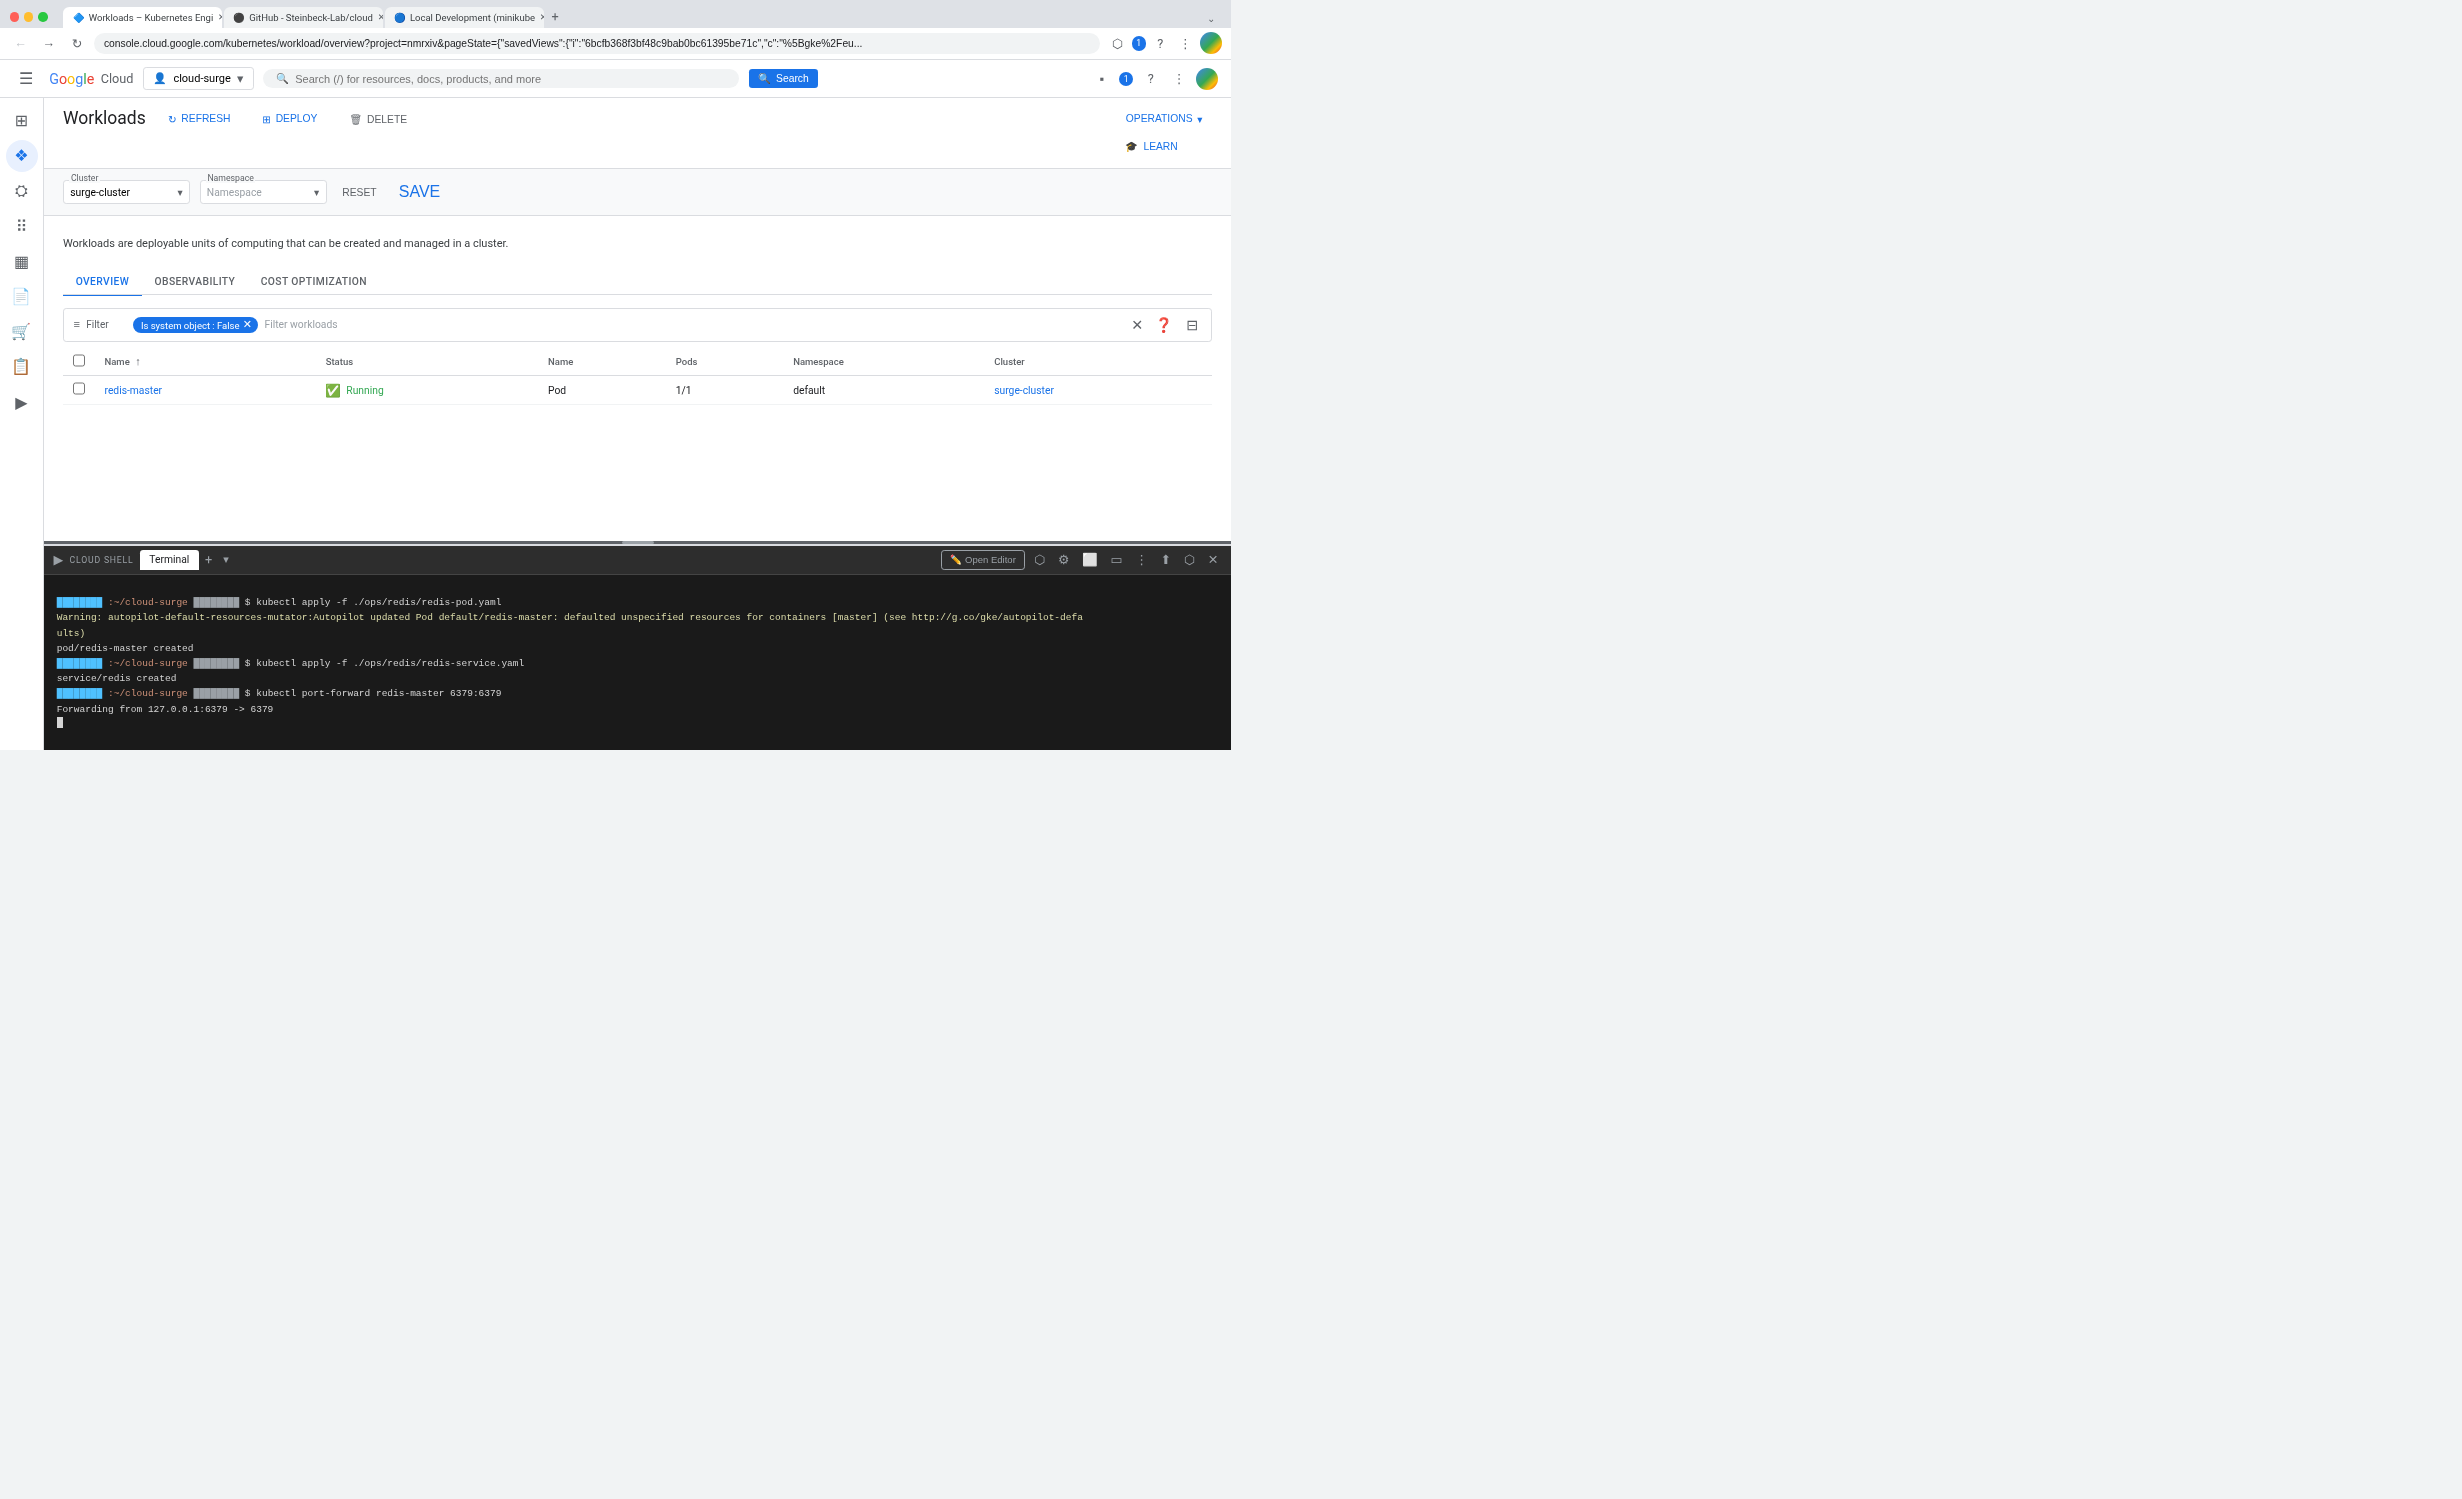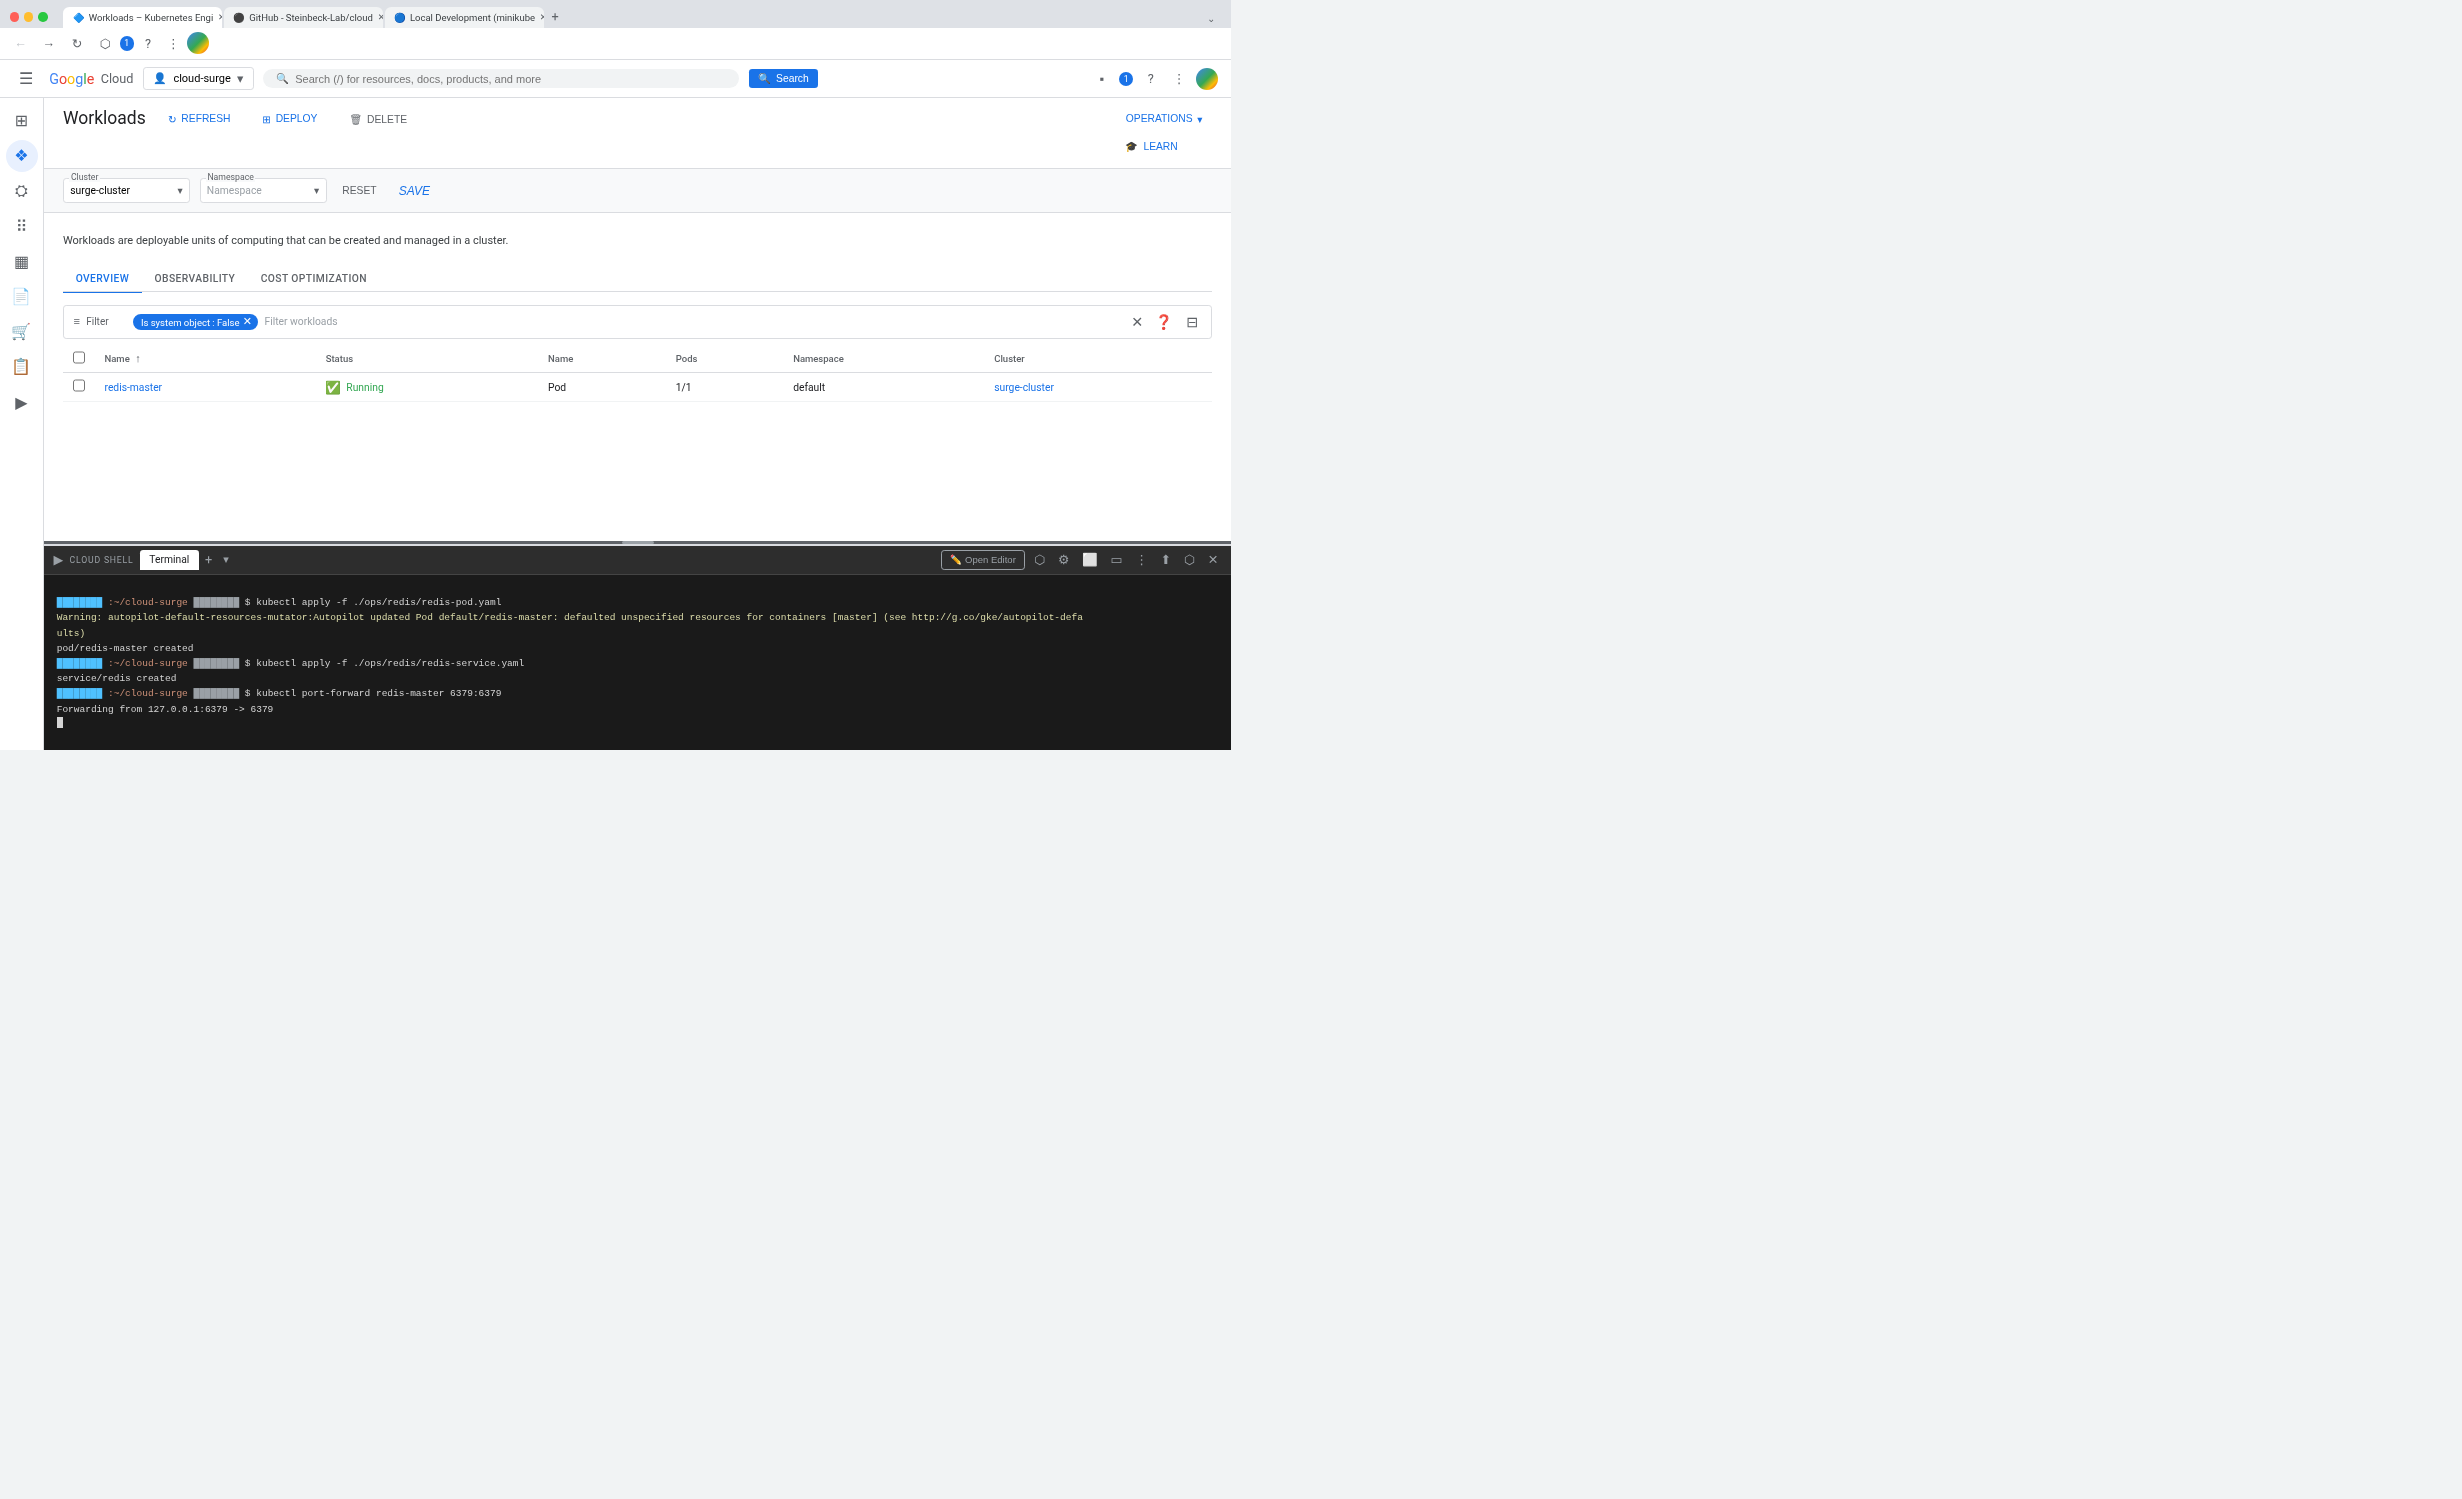--- a/index.html
+++ b/index.html
@@ -57,21 +57,21 @@
 
     
     .content { flex: 1; overflow-y: auto; display: flex; flex-direction: column; }
 
     
     .page-header { padding: 9.5px 19px; display: flex; align-items: flex-start; gap: 12.7px; border-bottom: 0.8px solid #dadce0; }
     .page-title { font-size: 17.5px; font-weight: 400; color: #202124; }
     .header-btn { display: flex; align-items: center; gap: 4.8px; padding: 4.8px 9.5px; border: none; background: none; cursor: pointer; font-size: 10.3px; color: #1a73e8; border-radius: 3.2px; }
     .chevron { color: #5f6368; font-size: 12.7px; }
     .reset-btn { color: #5f6368; background: none; border: none; cursor: pointer; font-size: 10.3px; padding: 4.8px 6.3px; }
-    .save-btn { color: #1a73e8; background: none; border: none; cursor: pointer; font-size: 12px; font-weight: 500; padding: 4.8px 6.3px; font-style: italic; }
+    .save-btn { color: #1a73e8; background: none; border: none; cursor: pointer; font-size: 16px; font-weight: 500; padding: 4.8px 6.3px; }
 
     
     .workloads-content { padding: 19px; flex: 1; }
     .description { font-size: 11px; color: #3c4043; line-height: 1.6; margin-bottom: 16px; max-width: 476px; }
 
     
     .tabs { display: flex; border-bottom: 1.6px solid #dadce0; margin-bottom: 12.7px; }
     .tab-item { padding: 6.3px 12.7px; font-size: 10.3px; color: #5f6368; cursor: pointer; border-bottom: 1.6px solid transparent; margin-bottom: -1.6px; font-weight: 500; letter-spacing: 0.4px; }
     .tab-item.active { color: #1a73e8; border-bottom-color: #1a73e8; }
 
@@ -145,20 +145,21 @@
       </div>
       <span class="tab-new">+</span>
       <span class="tab-menu">⌄</span>
     </div>
   </div>
 
   <div class="browser-toolbar">
     <button class="nav-btn disabled">←</button>
     <button class="nav-btn">→</button>
     <button class="nav-btn">↻</button>
+    <input class="address-bar" readonly="" style="cursor: text;" value="console.cloud.google.com/kubernetes/workload/overview?project=nmrxiv&amp;pageState={&quot;savedViews&quot;:{&quot;i&quot;:&quot;6bcfb368f3bf48c9bab0bc61395be71c&quot;,&quot;c&quot;:&quot;%5Bgke%2Feu...">
     <div class="toolbar-actions">
       <div class="toolbar-icon">⬡</div>
       <div class="notification-badge">1</div>
       <div class="toolbar-icon">?</div>
       <div class="toolbar-icon">⋮</div>
       <div class="profile-avatar"></div>
     </div>
   </div>
 
   <div class="gcp-container">

